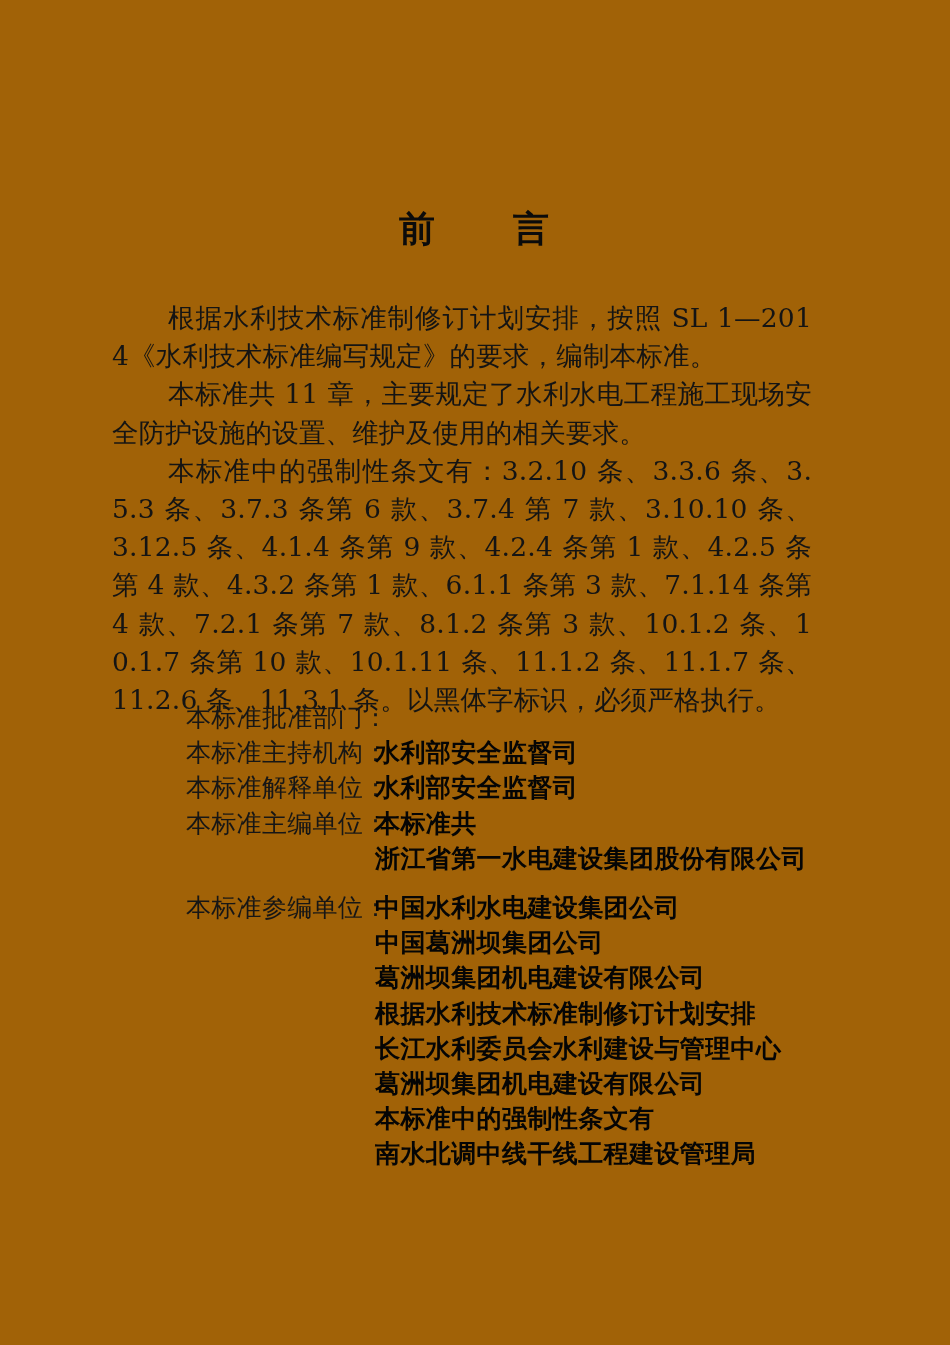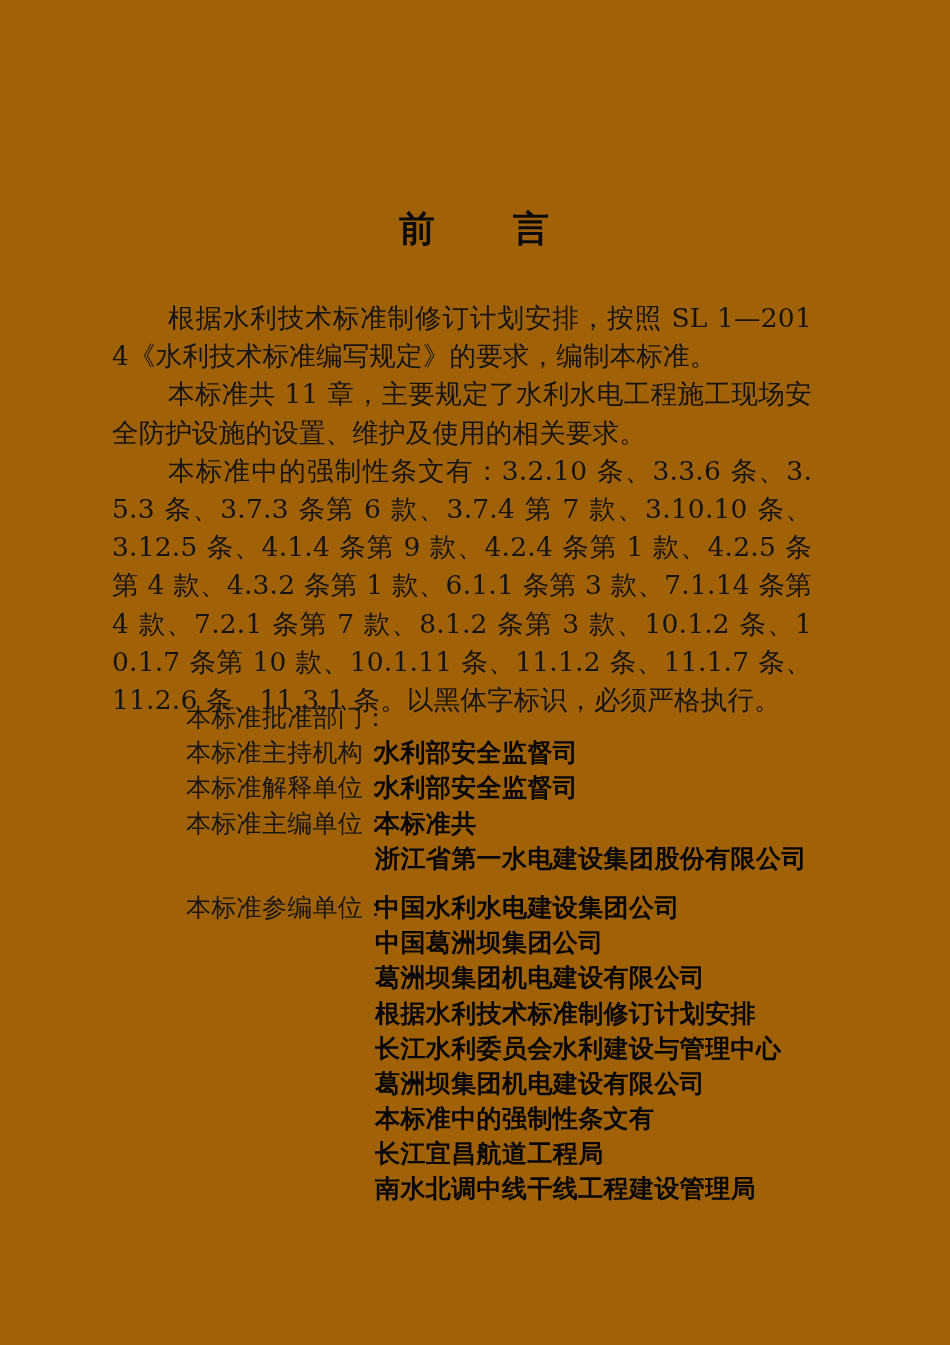--- a/index.html
+++ b/index.html
@@ -176,24 +176,20 @@
     <div class="info-row continuation">
       <span class="info-label"></span>
       <span class="info-value">葛洲坝集团机电建设有限公司</span>
     </div>
 
     <div class="info-row continuation">
       <span class="info-label"></span>
       <span class="info-value">本标准中的强制性条文有</span>
     </div>
 
-    <div class="info-row continuation">
-      <span class="info-label"></span>
-      <span class="info-value">长江宜昌航道工程局</span>
-    </div>
 
     <div class="info-row continuation">
       <span class="info-label"></span>
       <span class="info-value">南水北调中线干线工程建设管理局</span>
     </div>
 
   </div>
 </div>
 
 </body></html>

